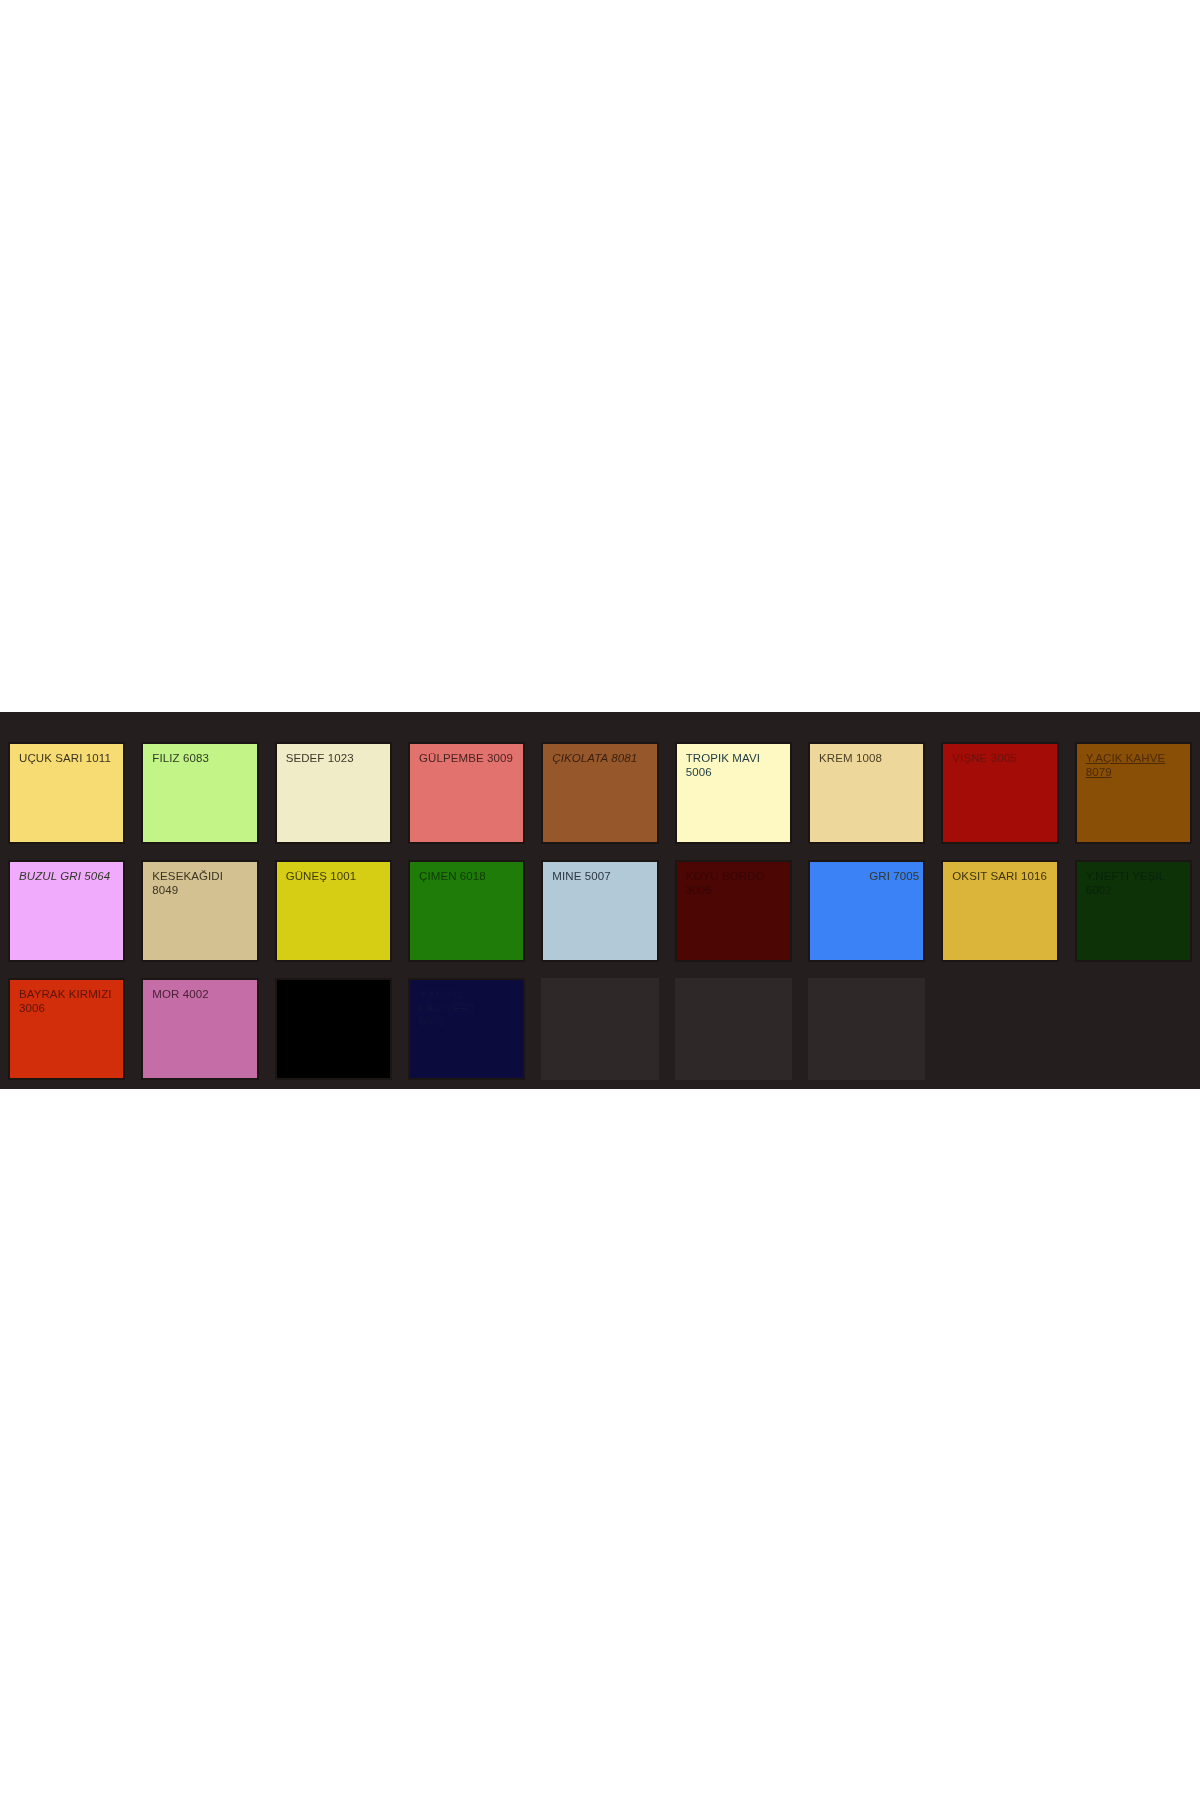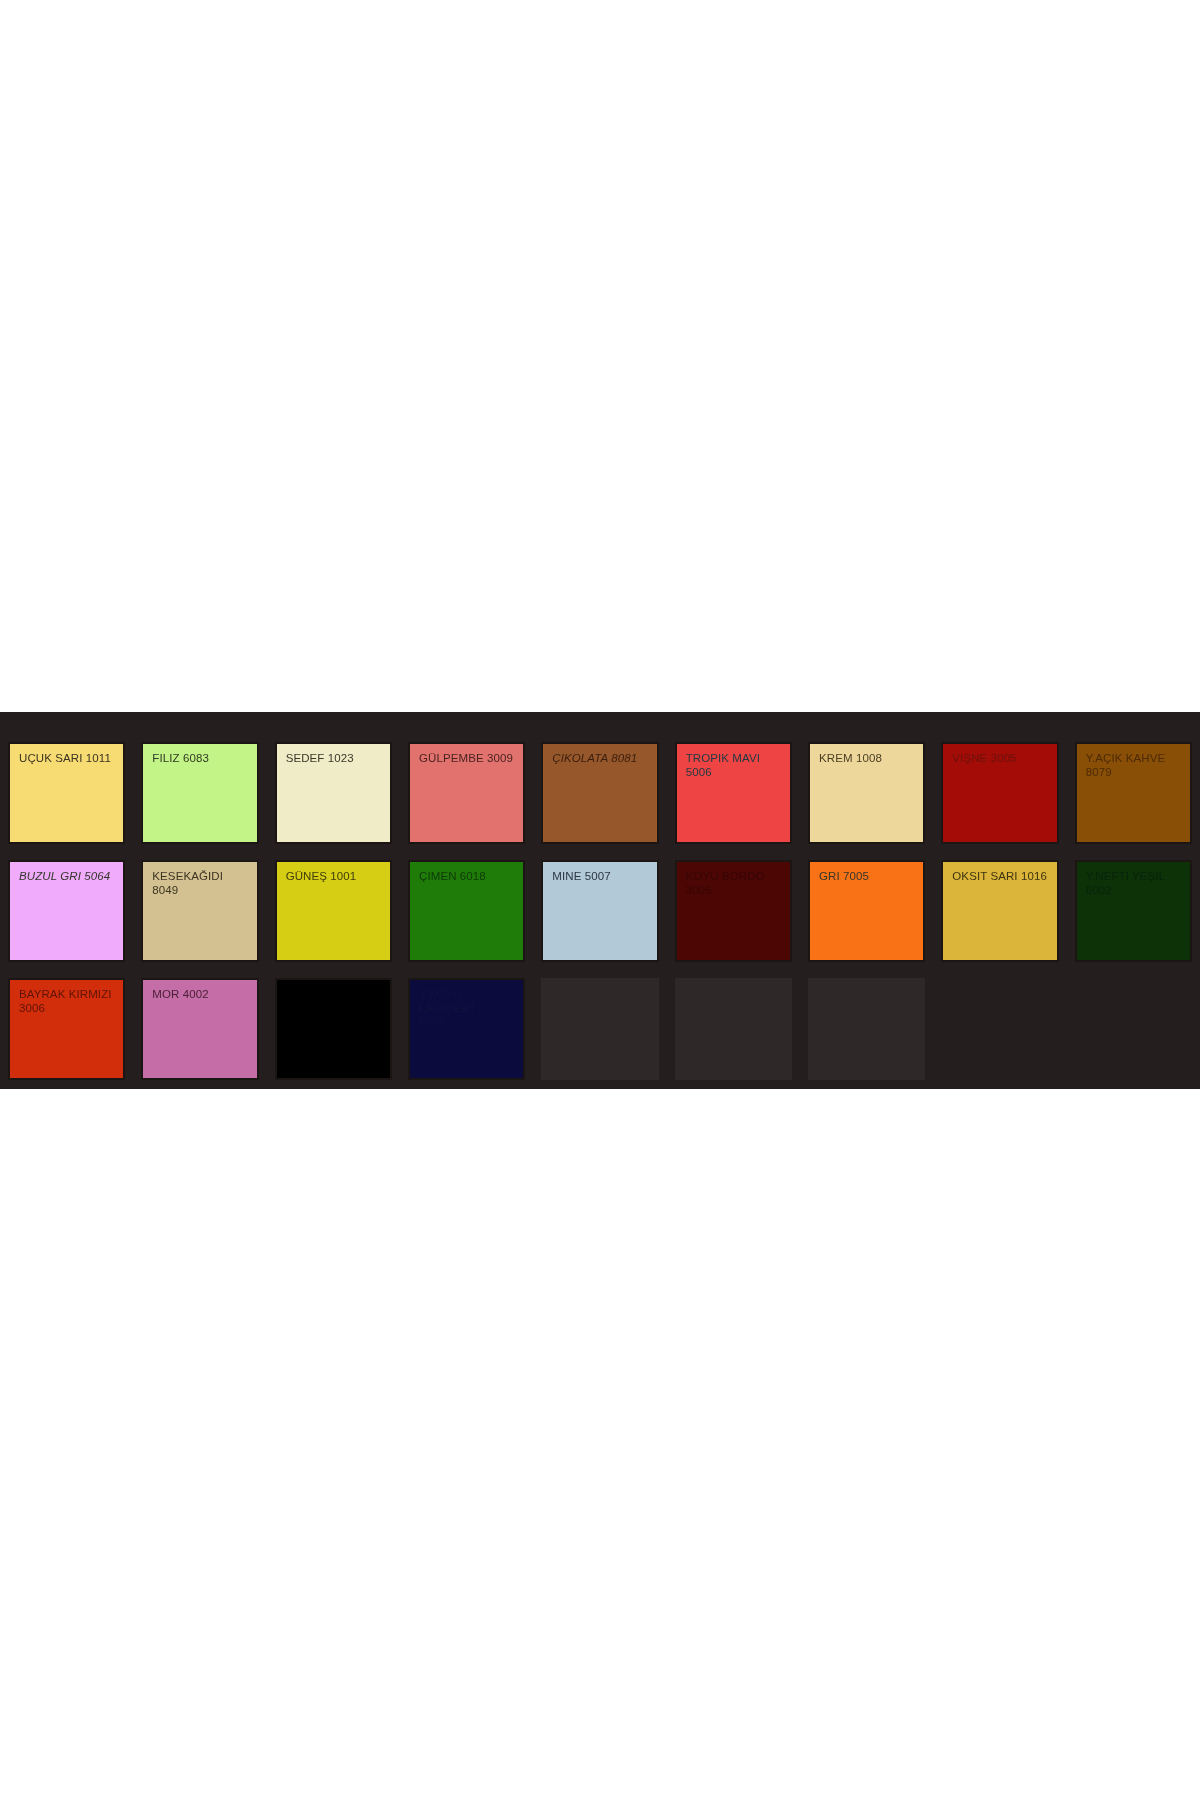--- a/index.html
+++ b/index.html
@@ -80,32 +80,32 @@
         </div>
         <div class="swatch" style="background: rgb(241, 236, 200); border-color: rgb(27, 22, 20);">
           <span class="swatch-label" style="color: rgb(58, 55, 41);">SEDEF 1023</span>
         </div>
         <div class="swatch" style="background: rgb(225, 114, 110); border-color: rgb(27, 22, 20);">
           <span class="swatch-label" style="color: rgb(74, 35, 33);">GÜLPEMBE 3009</span>
         </div>
         <div class="swatch" style="background: rgb(150, 87, 43); border-color: rgb(27, 22, 20);">
           <span class="swatch-label" style="color: rgb(58, 30, 13); font-style: italic;">ÇIKOLATA 8081</span>
         </div>
-        <div class="swatch" style="background: #ef4444; border-color: rgb(27, 22, 20);">
+        <div class="swatch" style="background: #fef9c3; border-color: rgb(27, 22, 20);">
           <span class="swatch-label" style="color: rgb(29, 58, 66);">TROPIK MAVI
 5006</span>
         </div>
         <div class="swatch" style="background: rgb(238, 215, 155); border-color: rgb(27, 22, 20);">
           <span class="swatch-label" style="color: rgb(74, 63, 37);">KREM 1008</span>
         </div>
         <div class="swatch" style="background: rgb(164, 12, 7); border-color: rgb(27, 22, 20);">
           <span class="swatch-label" style="color: rgb(107, 18, 13);">VIŞNE 3005</span>
         </div>
         <div class="swatch" style="background: rgb(138, 79, 7); border-color: rgb(27, 22, 20);">
-          <span class="swatch-label" style="color: rgb(76, 42, 4);">Y.AÇIK KAHVE
+          <span class="swatch-label" style="color: rgb(76, 42, 4); text-decoration: underline;">Y.AÇIK KAHVE
 8079</span>
         </div>
         <div class="swatch" style="background: #f0abfc; border-color: rgb(27, 22, 20); font-style: italic;">
           <span class="swatch-label" style="color: rgb(51, 54, 42);">BUZUL GRI 5064</span>
         </div>
         <div class="swatch" style="background: rgb(211, 193, 145); border-color: rgb(27, 22, 20);">
           <span class="swatch-label" style="color: rgb(59, 52, 34);">KESEKAĞIDI
 8049</span>
         </div>
         <div class="swatch" style="background: rgb(214, 205, 21); border-color: rgb(27, 22, 20);">
@@ -114,21 +114,21 @@
         <div class="swatch" style="background: rgb(31, 124, 9); border-color: rgb(27, 22, 20);">
           <span class="swatch-label" style="color: rgb(15, 58, 6);">ÇIMEN 6018</span>
         </div>
         <div class="swatch" style="background: rgb(178, 201, 216); border-color: rgb(27, 22, 20);">
           <span class="swatch-label" style="color: rgb(43, 55, 64);">MINE 5007</span>
         </div>
         <div class="swatch" style="background: rgb(76, 6, 4); border-color: rgb(27, 22, 20);">
           <span class="swatch-label" style="color: rgb(54, 6, 4);">KOYU BORDO
 3005</span>
         </div>
-        <div class="swatch" style="background: #f97316; border-color: rgb(27, 22, 20);">
+        <div class="swatch" style="background: #3b82f6; border-color: rgb(27, 22, 20); text-align: right;">
           <span class="swatch-label" style="color: rgb(51, 54, 42);">GRI 7005</span>
         </div>
         <div class="swatch" style="background: rgb(219, 181, 57); border-color: rgb(27, 22, 20);">
           <span class="swatch-label" style="color: rgb(62, 51, 16);">OKSIT SARI 1016</span>
         </div>
         <div class="swatch" style="background: rgb(13, 50, 8); border-color: rgb(27, 22, 20);">
           <span class="swatch-label" style="color: rgb(8, 35, 10);">Y.NEFTI YEŞIL
 6002</span>
         </div>
         <div class="swatch" style="background: rgb(211, 46, 12); border-color: rgb(27, 22, 20);">

